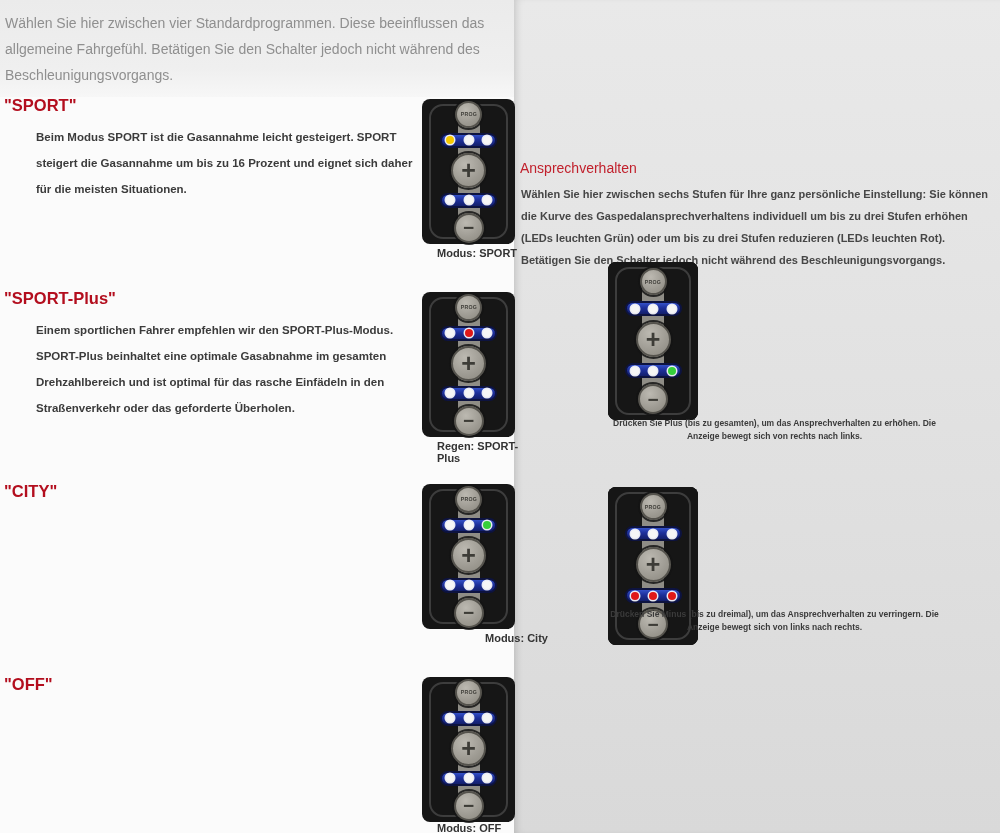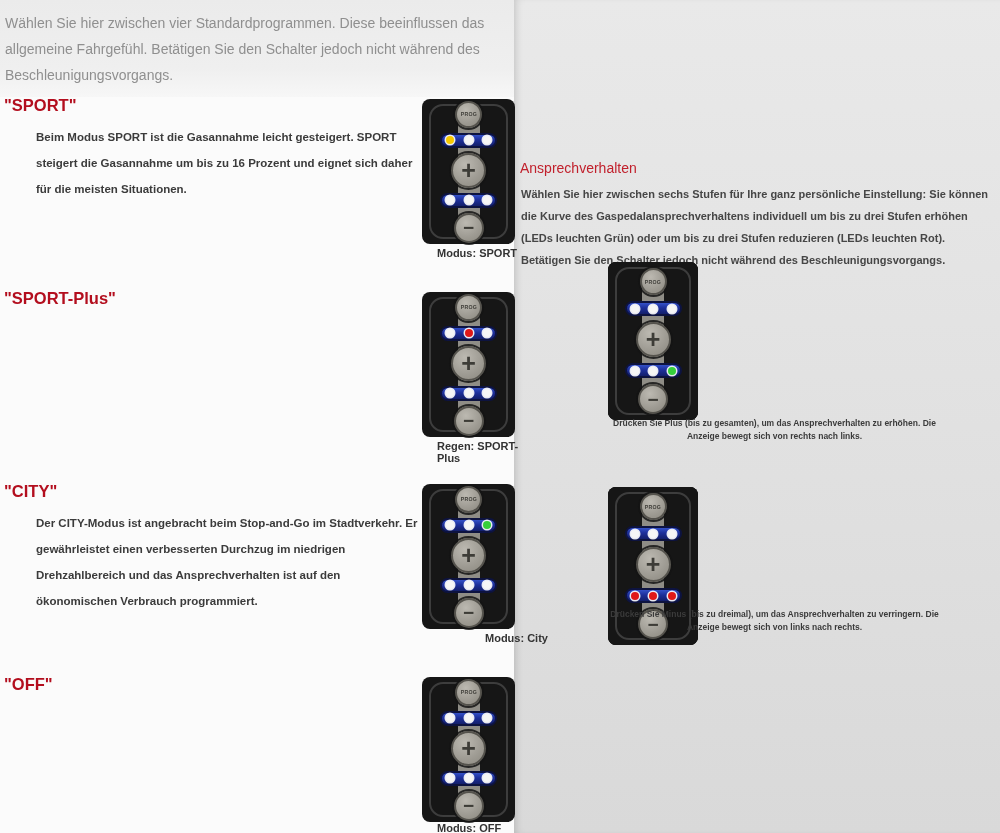--- a/index.html
+++ b/index.html
@@ -109,24 +109,24 @@
 <div class="top-header">
   <div class="intro-text">Wählen Sie hier zwischen vier Standardprogrammen. Diese beeinflussen das allgemeine Fahrgefühl. Betätigen Sie den Schalter jedoch nicht während des Beschleunigungsvorgangs.</div>
 </div>
 
 <div class="mode-section" id="sec-sport">
   <div class="mode-title">"SPORT"</div>
   <div class="mode-desc">Beim Modus SPORT ist die Gasannahme leicht gesteigert. SPORT steigert die Gasannahme um bis zu 16 Prozent und eignet sich daher für die meisten Situationen.</div>
 </div>
 <div class="mode-section" id="sec-sportplus">
   <div class="mode-title">"SPORT-Plus"</div>
+  <div class="mode-desc">Einem sportlichen Fahrer empfehlen wir den SPORT-Plus-Modus. SPORT-Plus beinhaltet eine optimale Gasabnahme im gesamten Drehzahlbereich und ist optimal für das rasche Einfädeln in den Straßenverkehr oder das geforderte Überholen.</div>
 </div>
 <div class="mode-section" id="sec-city">
   <div class="mode-title">"CITY"</div>
-  <div class="mode-desc">Der CITY-Modus ist angebracht beim Stop-and-Go im Stadtverkehr. Er gewährleistet einen verbesserten Durchzug im niedrigen Drehzahlbereich und das Ansprechverhalten ist auf den ökonomischen Verbrauch programmiert.</div>
 </div>
 <div class="mode-section" id="sec-off">
   <div class="mode-title">"OFF"</div>
 </div>
 
 <div class="photo photo-sm" id="photo-sport">
     <div class="dev-outline"></div>
     <div class="dev-track"></div>
     <div class="dev-col">
       <div class="btn btn-prog">

